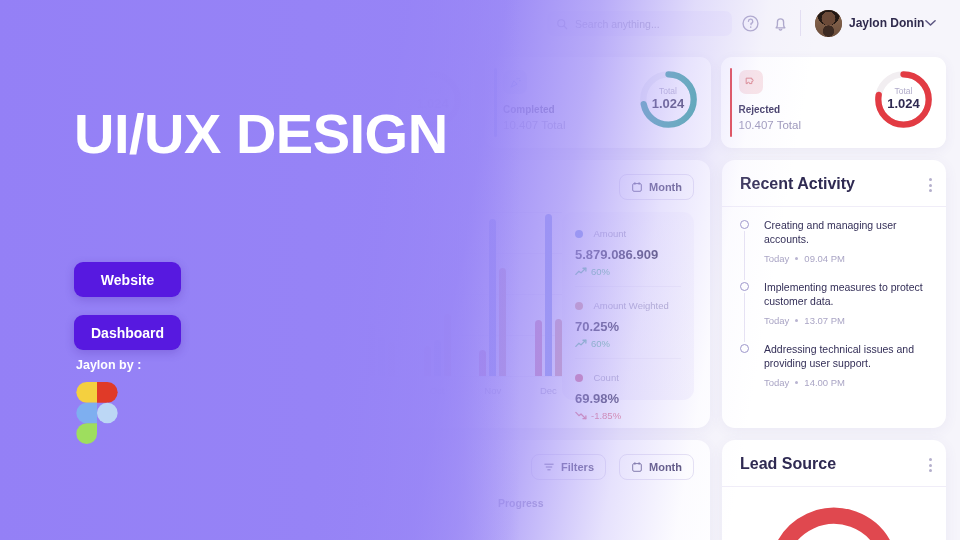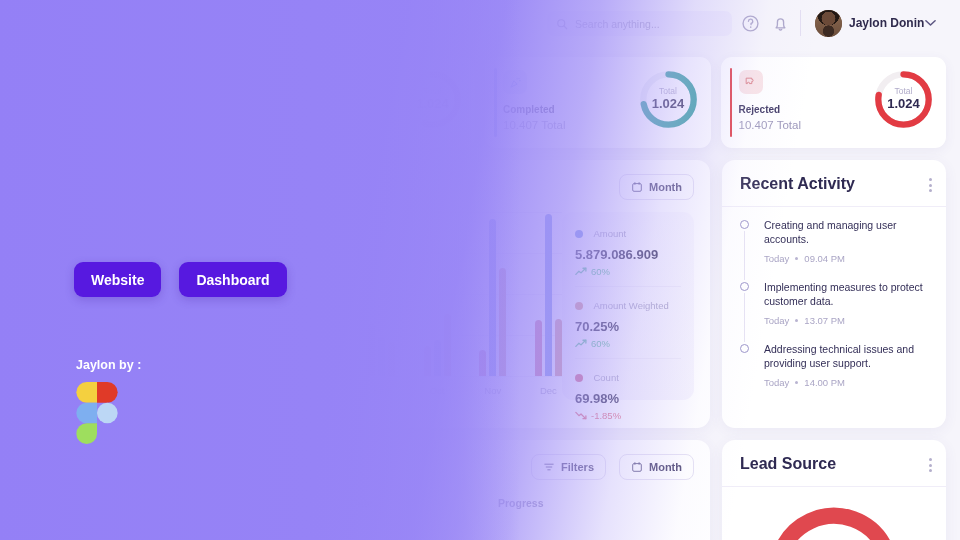--- a/index.html
+++ b/index.html
@@ -94,21 +94,21 @@
       rgba(154,136,246,.97) 48%,
       rgba(168,152,247,.80) 57%,
       rgba(196,185,250,.42) 66%,
       rgba(228,223,252,.12) 73%,
       rgba(244,242,253,0) 78%); }
   #overlay2 { position: absolute; left: 0; top: 0; width: 520px; height: 540px; pointer-events: none;
     background: linear-gradient(90deg, rgba(148,128,246,.98) 0%, rgba(150,131,246,.95) 60%, rgba(152,133,246,.55) 88%, rgba(155,137,246,0) 100%); }
 
   #hero { position: absolute; left: 0; top: 0; width: 960px; height: 540px; }
   .htitle { position: absolute; left: 74px; top: 101px; font-size: 56px; line-height: 66px; font-weight: 700; color: #fff; letter-spacing: -.5px; }
-  .ctas { position: absolute; left: 74px; top: 262px; display: flex; gap: 18px; }
+  .ctas { position: absolute; left: 74px; top: 262px; display: flex; gap: 18px; flex-direction: column; }
   .cta { height: 35px; border-radius: 9px; background: #5719e0; color: #fff; font-size: 14px; font-weight: 700; display: flex; align-items: center; justify-content: center; padding: 0 17px; box-shadow: 0 3px 10px rgba(60,20,150,.22); }
   .supp { position: absolute; left: 76px; top: 358px; font-size: 12.5px; font-weight: 700; color: #fff; }
   .figma { position: absolute; left: 76px; top: 382px; width: 42px; height: 62px; }
 </style>
 </head>
 <body>
 
 <div id="stage">
 
   <div id="dash">
@@ -423,20 +423,21 @@
         <circle cx="50" cy="50" r="38" fill="none" stroke="#3d87ea" stroke-width="11" stroke-linecap="round" stroke-dasharray="30 70" pathLength="100" transform="rotate(-10 50 50)"></circle>
       </svg>
     </div>
   </div>
 
   <div id="overlay"></div>
   <div id="overlay2"></div>
 
   <div id="hero">
     <div class="htitle">
+      <div>UI/UX DESIGN</div>
     </div>
 
     <div class="ctas">
       <div class="cta">Website</div>
       <div class="cta">Dashboard</div>
     </div>
 
     <div class="supp">Jaylon by :</div>
     <svg class="figma" viewBox="0 0 38 57">
       <path d="M9.5 0h9.5v19H9.5a9.5 9.5 0 0 1 0-19Z" fill="#f4d03f"></path>

